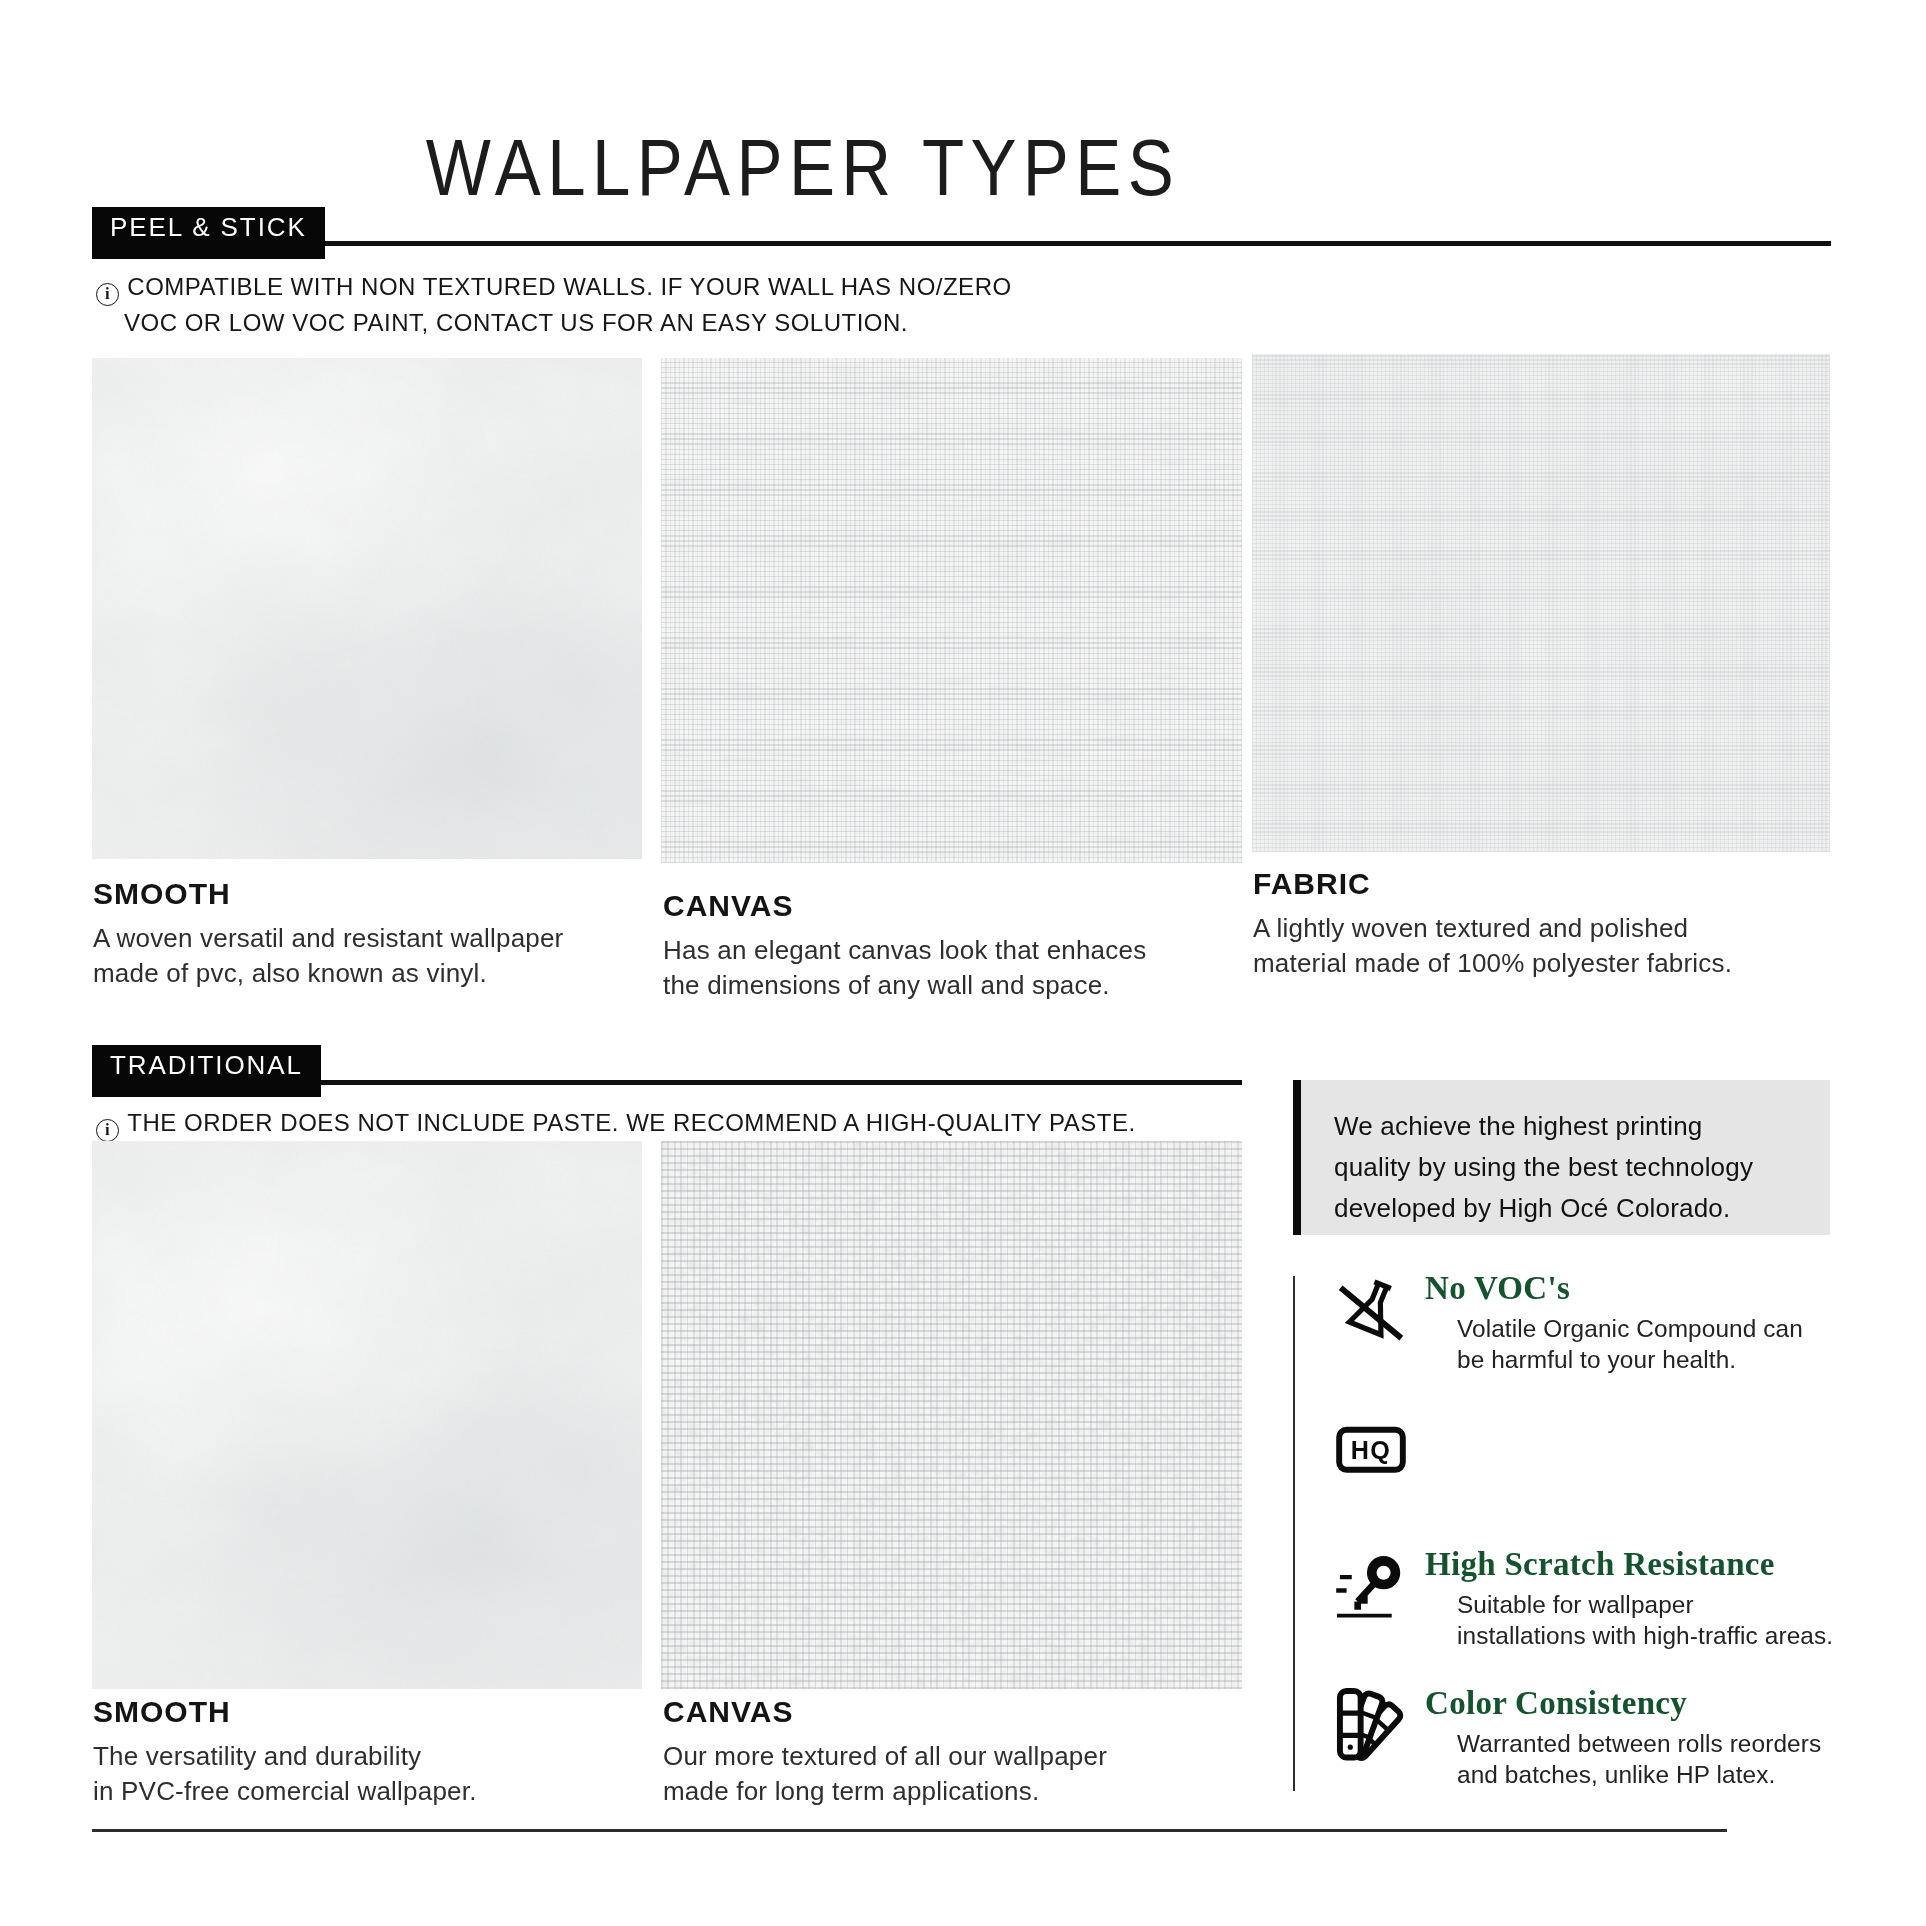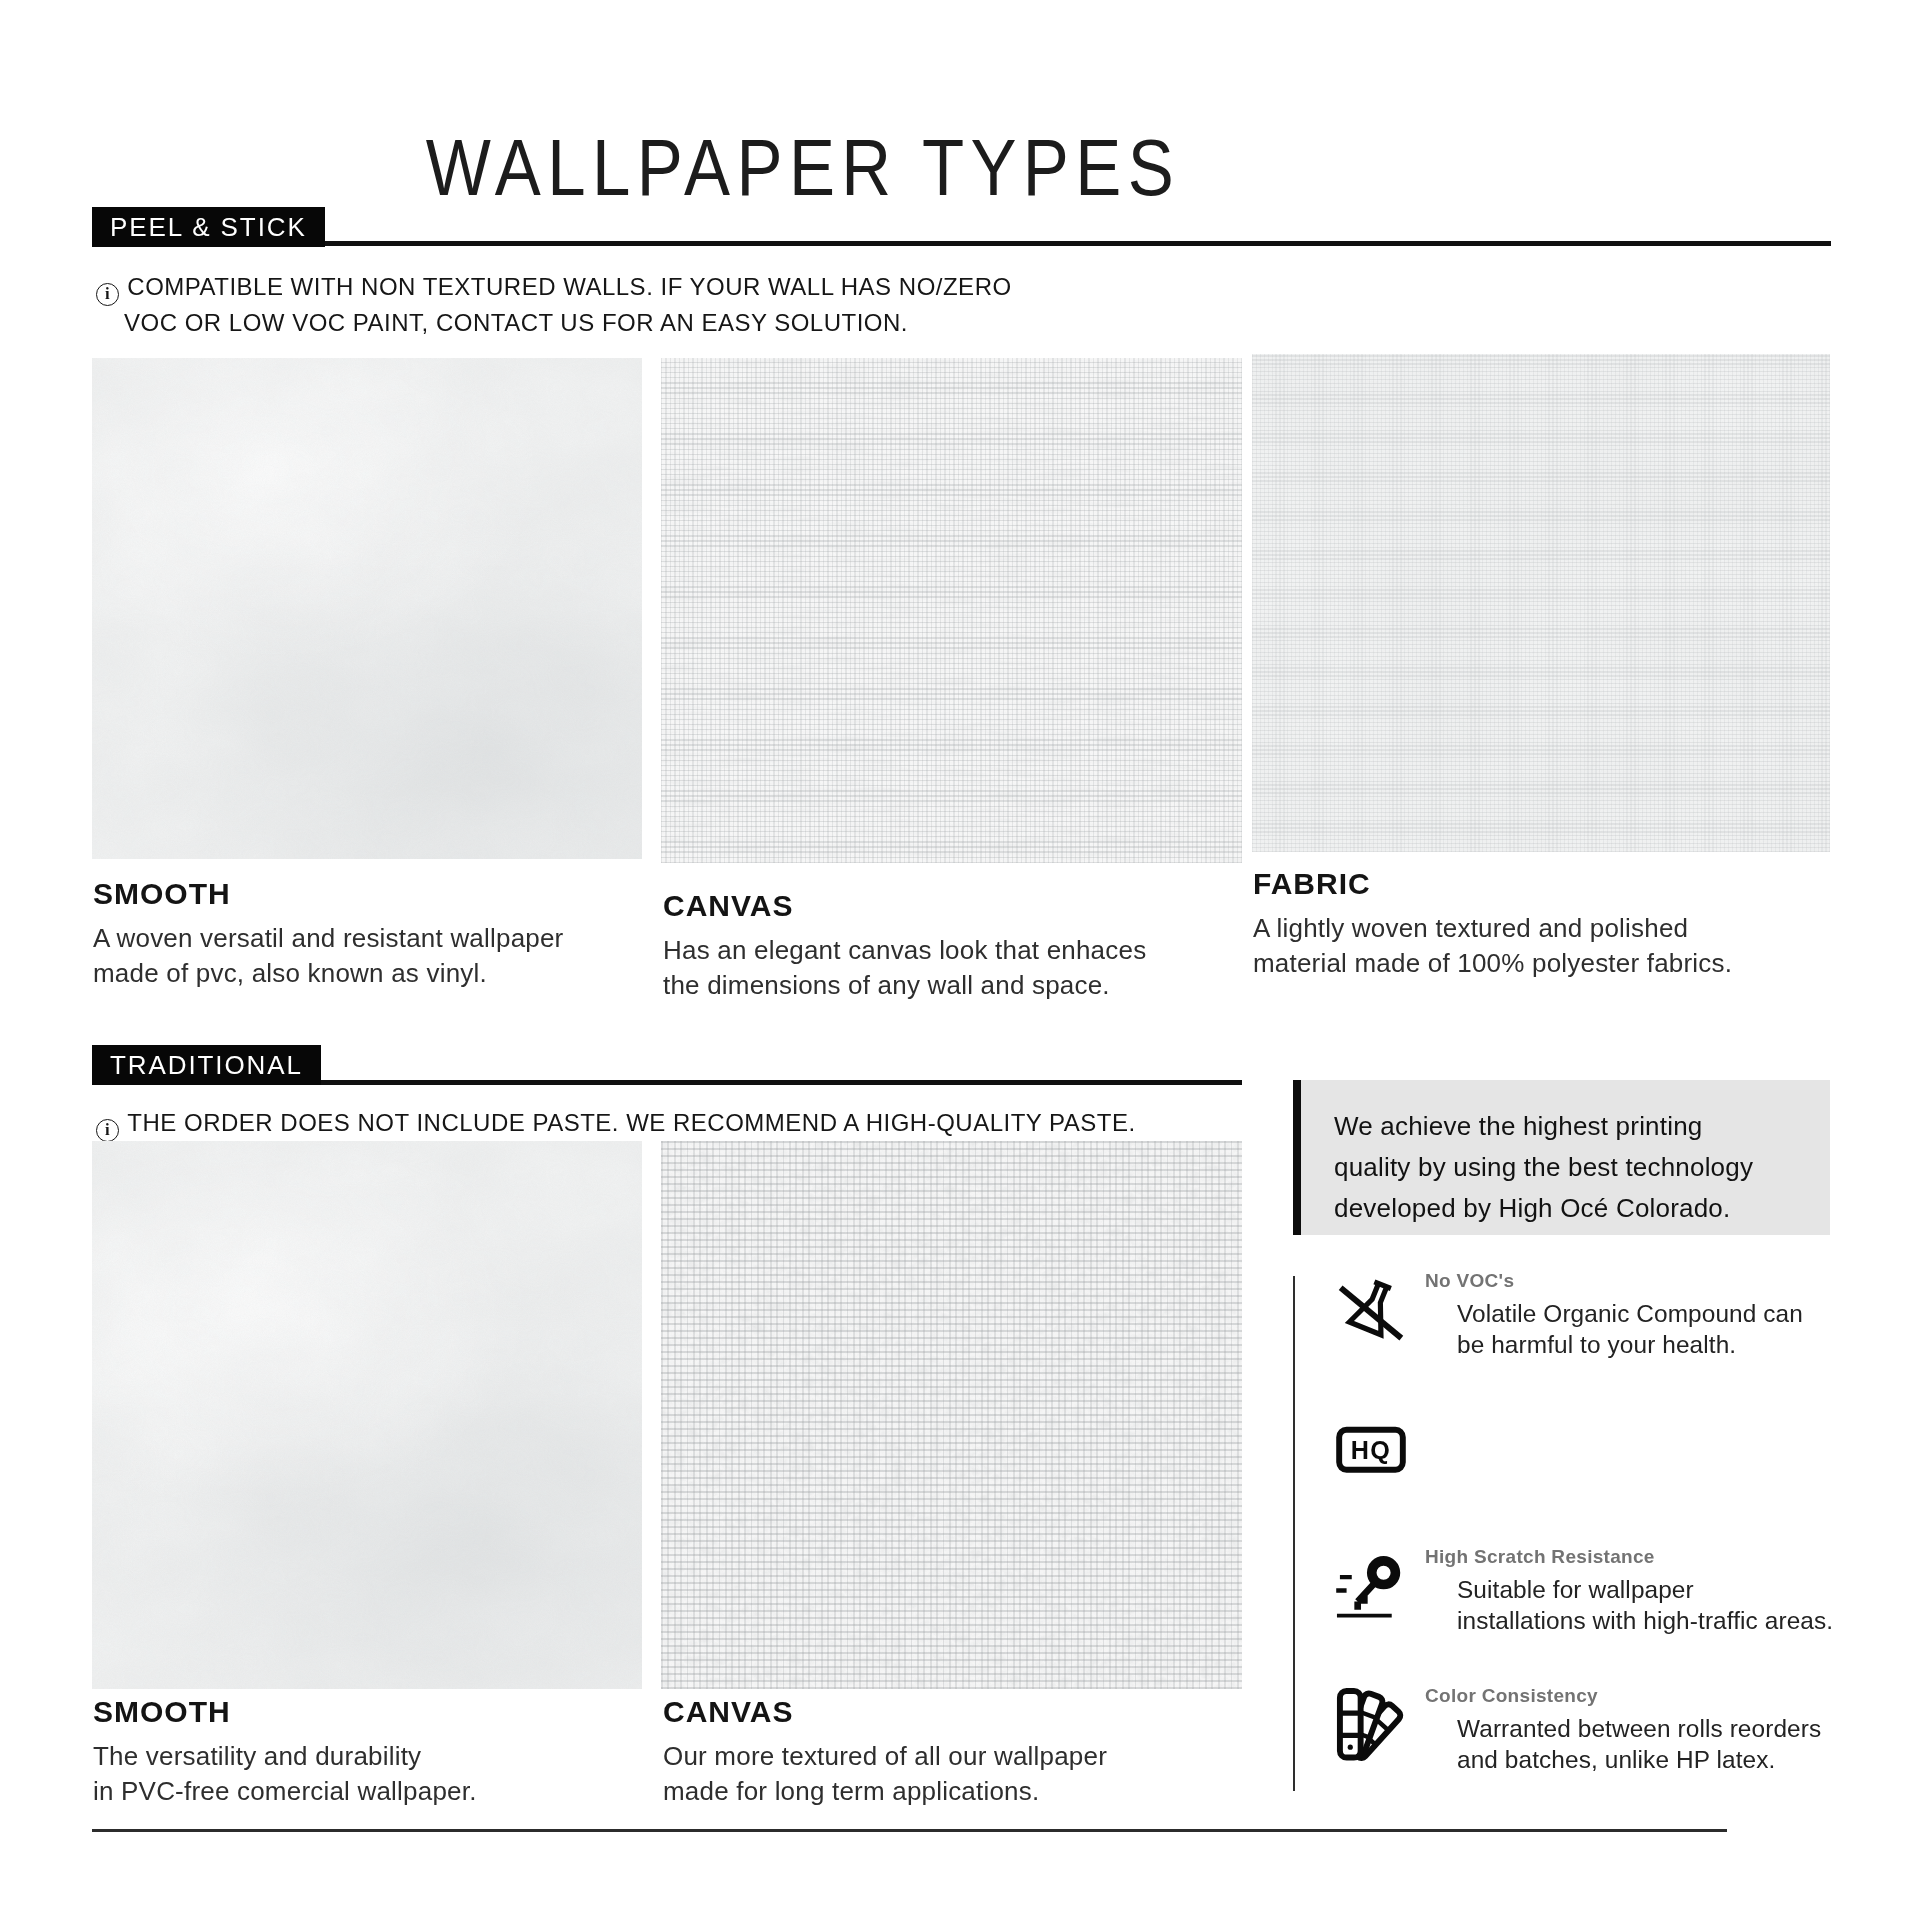--- a/index.html
+++ b/index.html
@@ -12,21 +12,21 @@
   
   .page-title{
     position:absolute;left:161px;top:76px;width:1284px;text-align:center;
     font-size:69px;font-weight:400;letter-spacing:6.4px;color:#1c1c1c;
     transform:scaleY(1.16);transform-origin:top center;white-space:nowrap;
   }
 
   
   .badge{
     position:absolute;background:#070707;color:#ffffff;z-index:3;
-    font-size:26px;letter-spacing:1.9px;padding:0 18px;height:40px;line-height:41px;
+    font-size:26px;letter-spacing:1.9px;padding:0 18px;height:52px;line-height:41px;
     white-space:nowrap;
   }
   #badge-peel{left:92px;top:207px;}
   #badge-trad{left:92px;top:1045px;}
   .rule-h{position:absolute;background:#101010;height:5.1px;z-index:1;}
   #rule-peel{left:92px;top:241px;width:1739px;}
   #rule-trad{left:92px;top:1080px;width:1150px;}
 
   
   .note{position:absolute;font-size:24px;letter-spacing:0.5px;color:#161616;line-height:33px;}
@@ -95,21 +95,21 @@
 
   
   #feature-rule{left:1293px;top:1276px;width:1.9px;height:515px;background:#2e2e2e;}
   .feature{position:absolute;left:1330px;width:514px;}
   #feature-1{top:1270px;}
   #feature-2{top:1409px;}
   #feature-3{top:1546px;}
   #feature-4{top:1685px;}
   .ficon{position:absolute;left:3.9px;top:2.6px;width:74px;height:74px;}
   .fbody{margin-left:95px;}
-  .ftitle{font-size:19px;font-weight:700;color:#737373;letter-spacing:0.3px;}
+  .ftitle{font-size:33px;font-weight:700;color:#14532d;letter-spacing:0.3px;font-family:Liberation Serif, serif;}
   .fdesc{margin-top:6.4px;font-size:24.4px;line-height:31px;color:#232323;letter-spacing:0.1px;}
   .fdesc span{display:block;margin-left:32px;}
 
   #bottom-rule{left:92px;top:1829px;width:1635px;height:2.6px;background:#2c2c2c;}
 
   .svgdefs{position:absolute;width:0;height:0;overflow:hidden;}
 </style>
 </head>
 <body>
 

